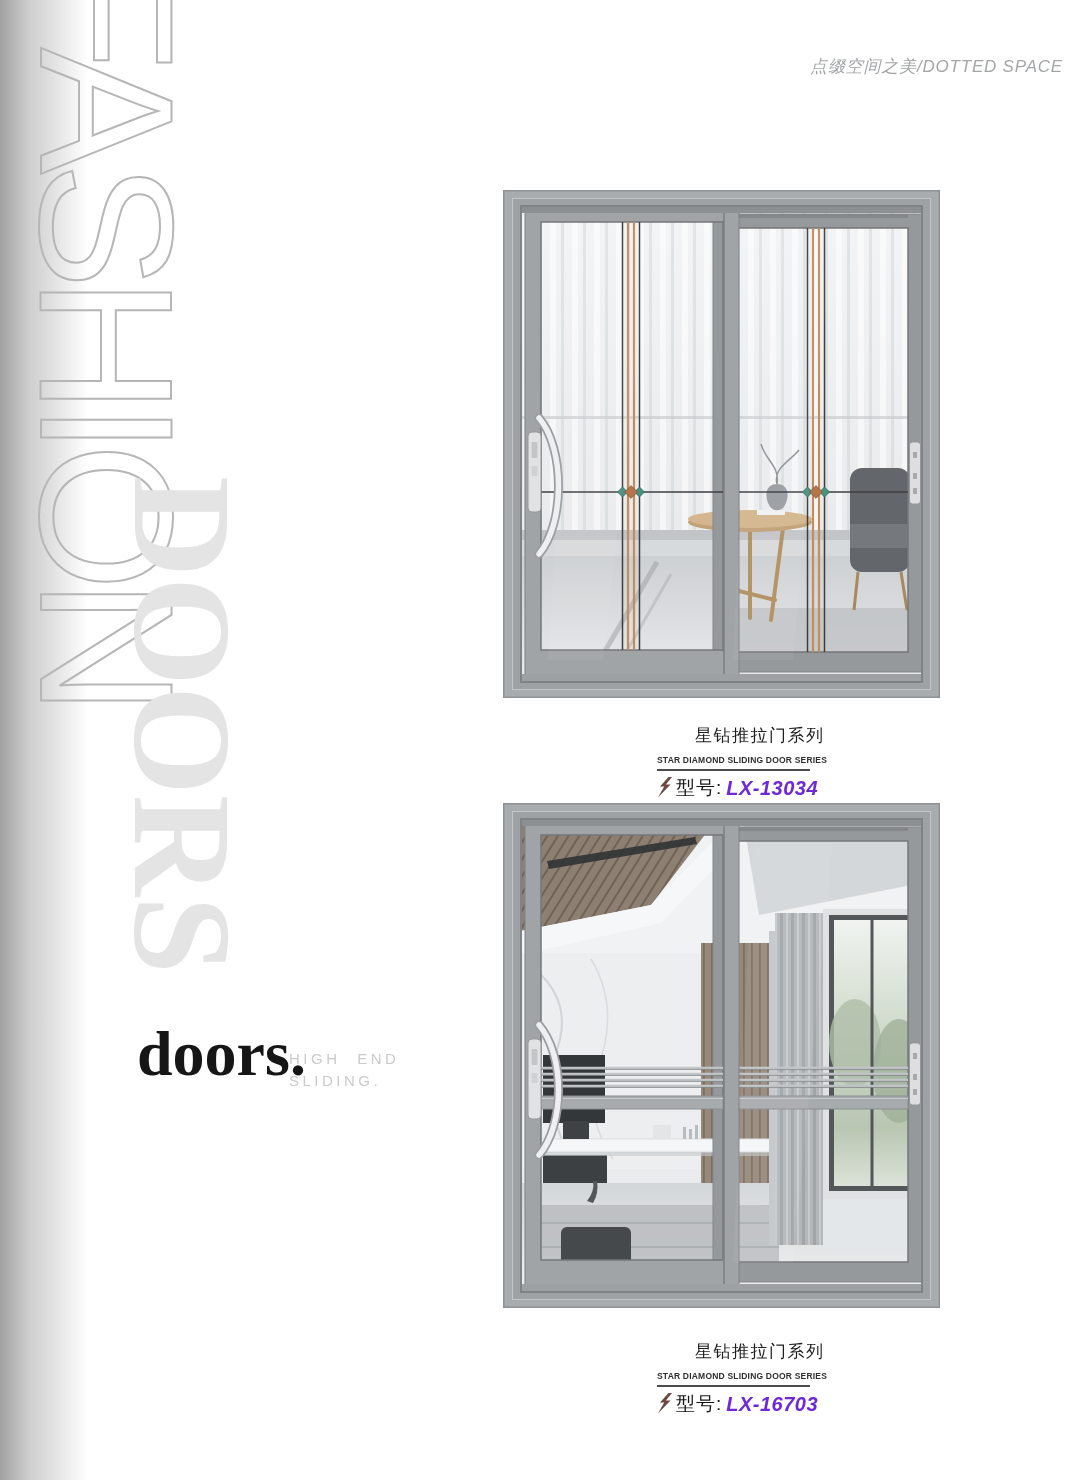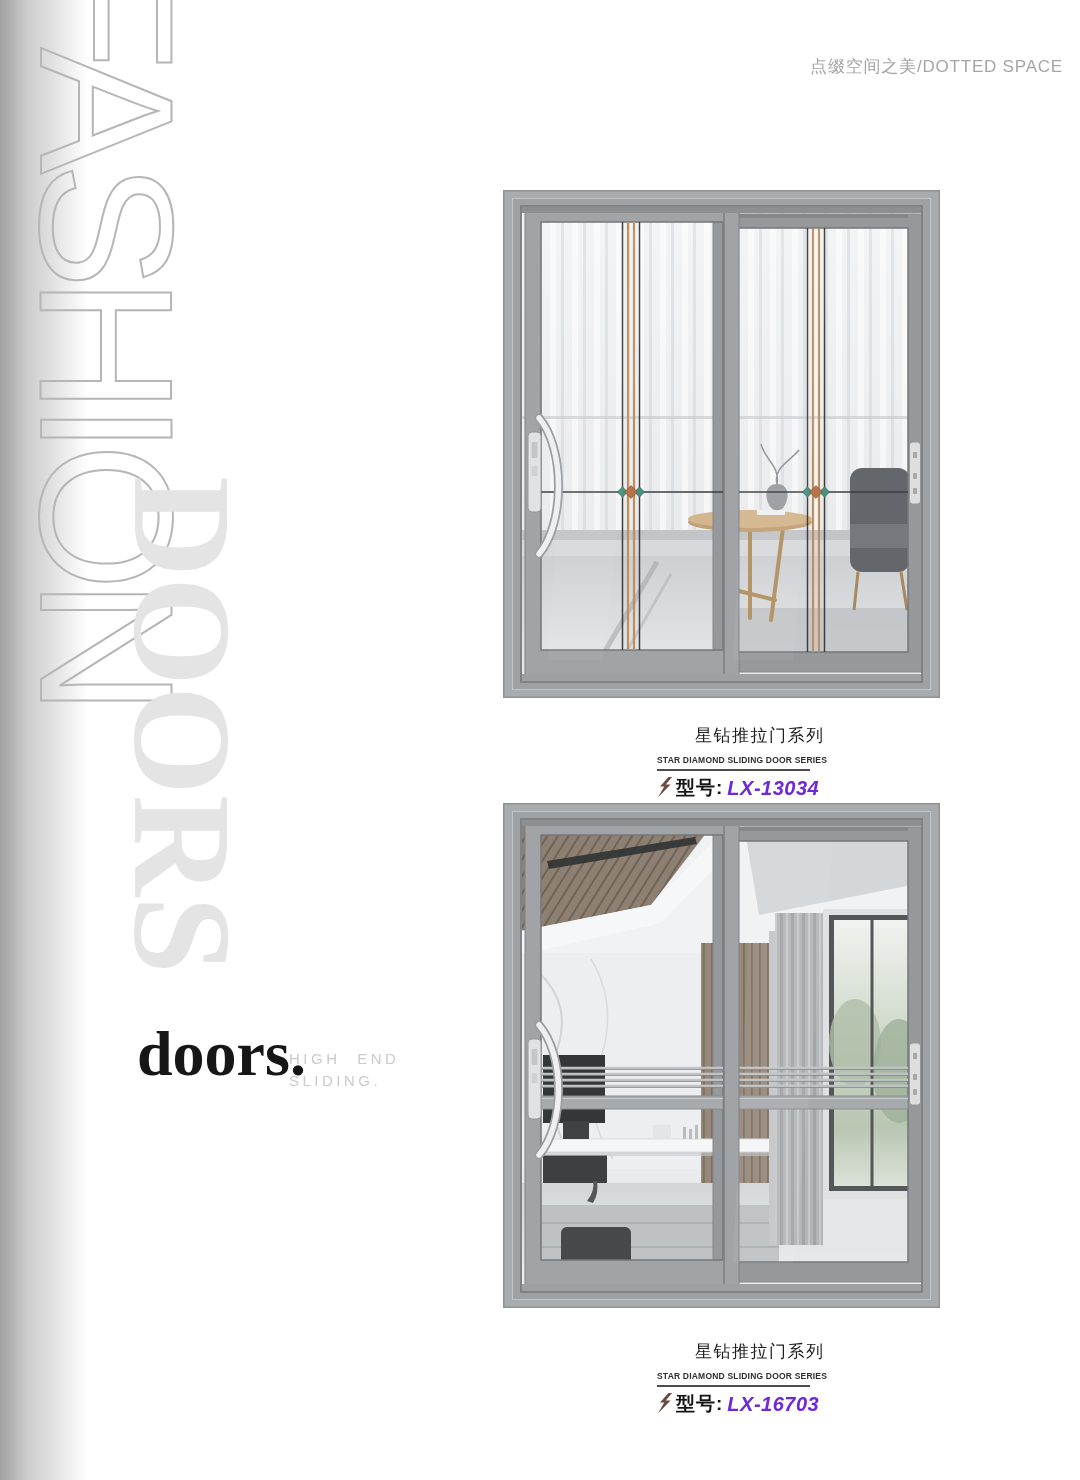--- a/index.html
+++ b/index.html
@@ -20,39 +20,39 @@
   }
   .doors-overlay{
     position:absolute;left:252px;top:476px;transform-origin:0 0;transform:rotate(90deg);
     font-family:"Liberation Serif", serif;font-weight:700;
     font-size:140px;line-height:1;letter-spacing:0px;white-space:nowrap;color:#e4e4e5;
   }
   
   .header{position:absolute;top:50px;right:17px;text-align:right;}
   .header .l1{font-size:26px;letter-spacing:.3px;color:#9b9da0;}
   .header .l1 .b{font-weight:700;color:#141414;margin-right:7px;}
-  .header .l2{margin-top:5px;font-size:17px;color:#a3a5a7;letter-spacing:.8px;}
+  .header .l2{margin-top:5px;font-size:17px;color:#a3a5a7;letter-spacing:.8px;font-style:italic;}
   
   .brand{position:absolute;left:137px;top:1022px;font-family:"Liberation Serif", serif;
     font-weight:700;font-size:64px;color:#161616;line-height:1;}
   .tagline{position:absolute;left:289px;top:1048px;font-size:15px;color:#cbcbcb;
     letter-spacing:3.5px;line-height:1.45;word-spacing:9px;}
   
   .door{position:absolute;}
   .door-1{left:503px;top:190px;width:437px;height:508px;}
   .door-2{left:503px;top:803px;width:437px;height:505px;}
   
   .plabel{position:absolute;left:657px;width:190px;}
   .plabel-1{top:724px;}
   .plabel-2{top:1340px;}
   .plabel .cn{font-size:17px;letter-spacing:1.5px;color:#1d1d1d;margin-left:38px;}
   .plabel .en{font-size:8.5px;font-weight:700;color:#2e2e2e;letter-spacing:.2px;margin-top:8px;}
   .plabel .rule{width:153px;height:2px;background:#4c4c4c;margin:4px 0 4px 0;}
   .plabel .model{display:flex;align-items:center;gap:4px;}
-  .plabel .model .ml{font-size:19px;font-weight:700;color:#141414;letter-spacing:1px;}
+  .plabel .model .ml{font-size:19px;font-weight:400;color:#141414;letter-spacing:1px;}
   .plabel .model .mv{font-size:20px;font-weight:700;color:#6d28d9;letter-spacing:.5px;font-style:italic;}
   .bolt{width:15px;height:22px;flex:0 0 auto;}
 </style>
 </head>
 <body>
 
 <div class="edge-shade"></div>
 
 <div class="fashion-outline">FASHION</div>
 <div class="doors-overlay">DOORS</div>

